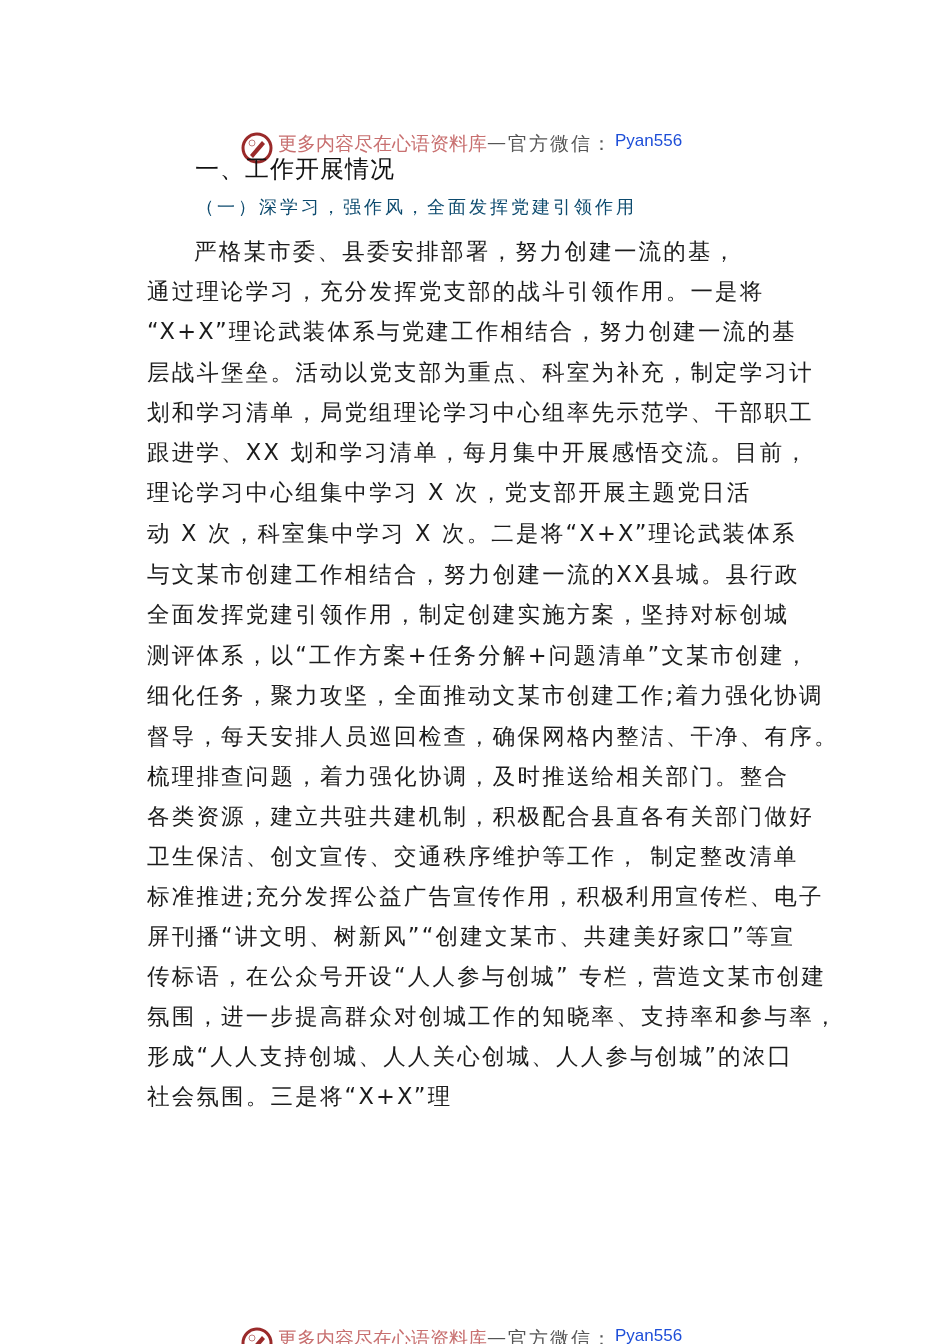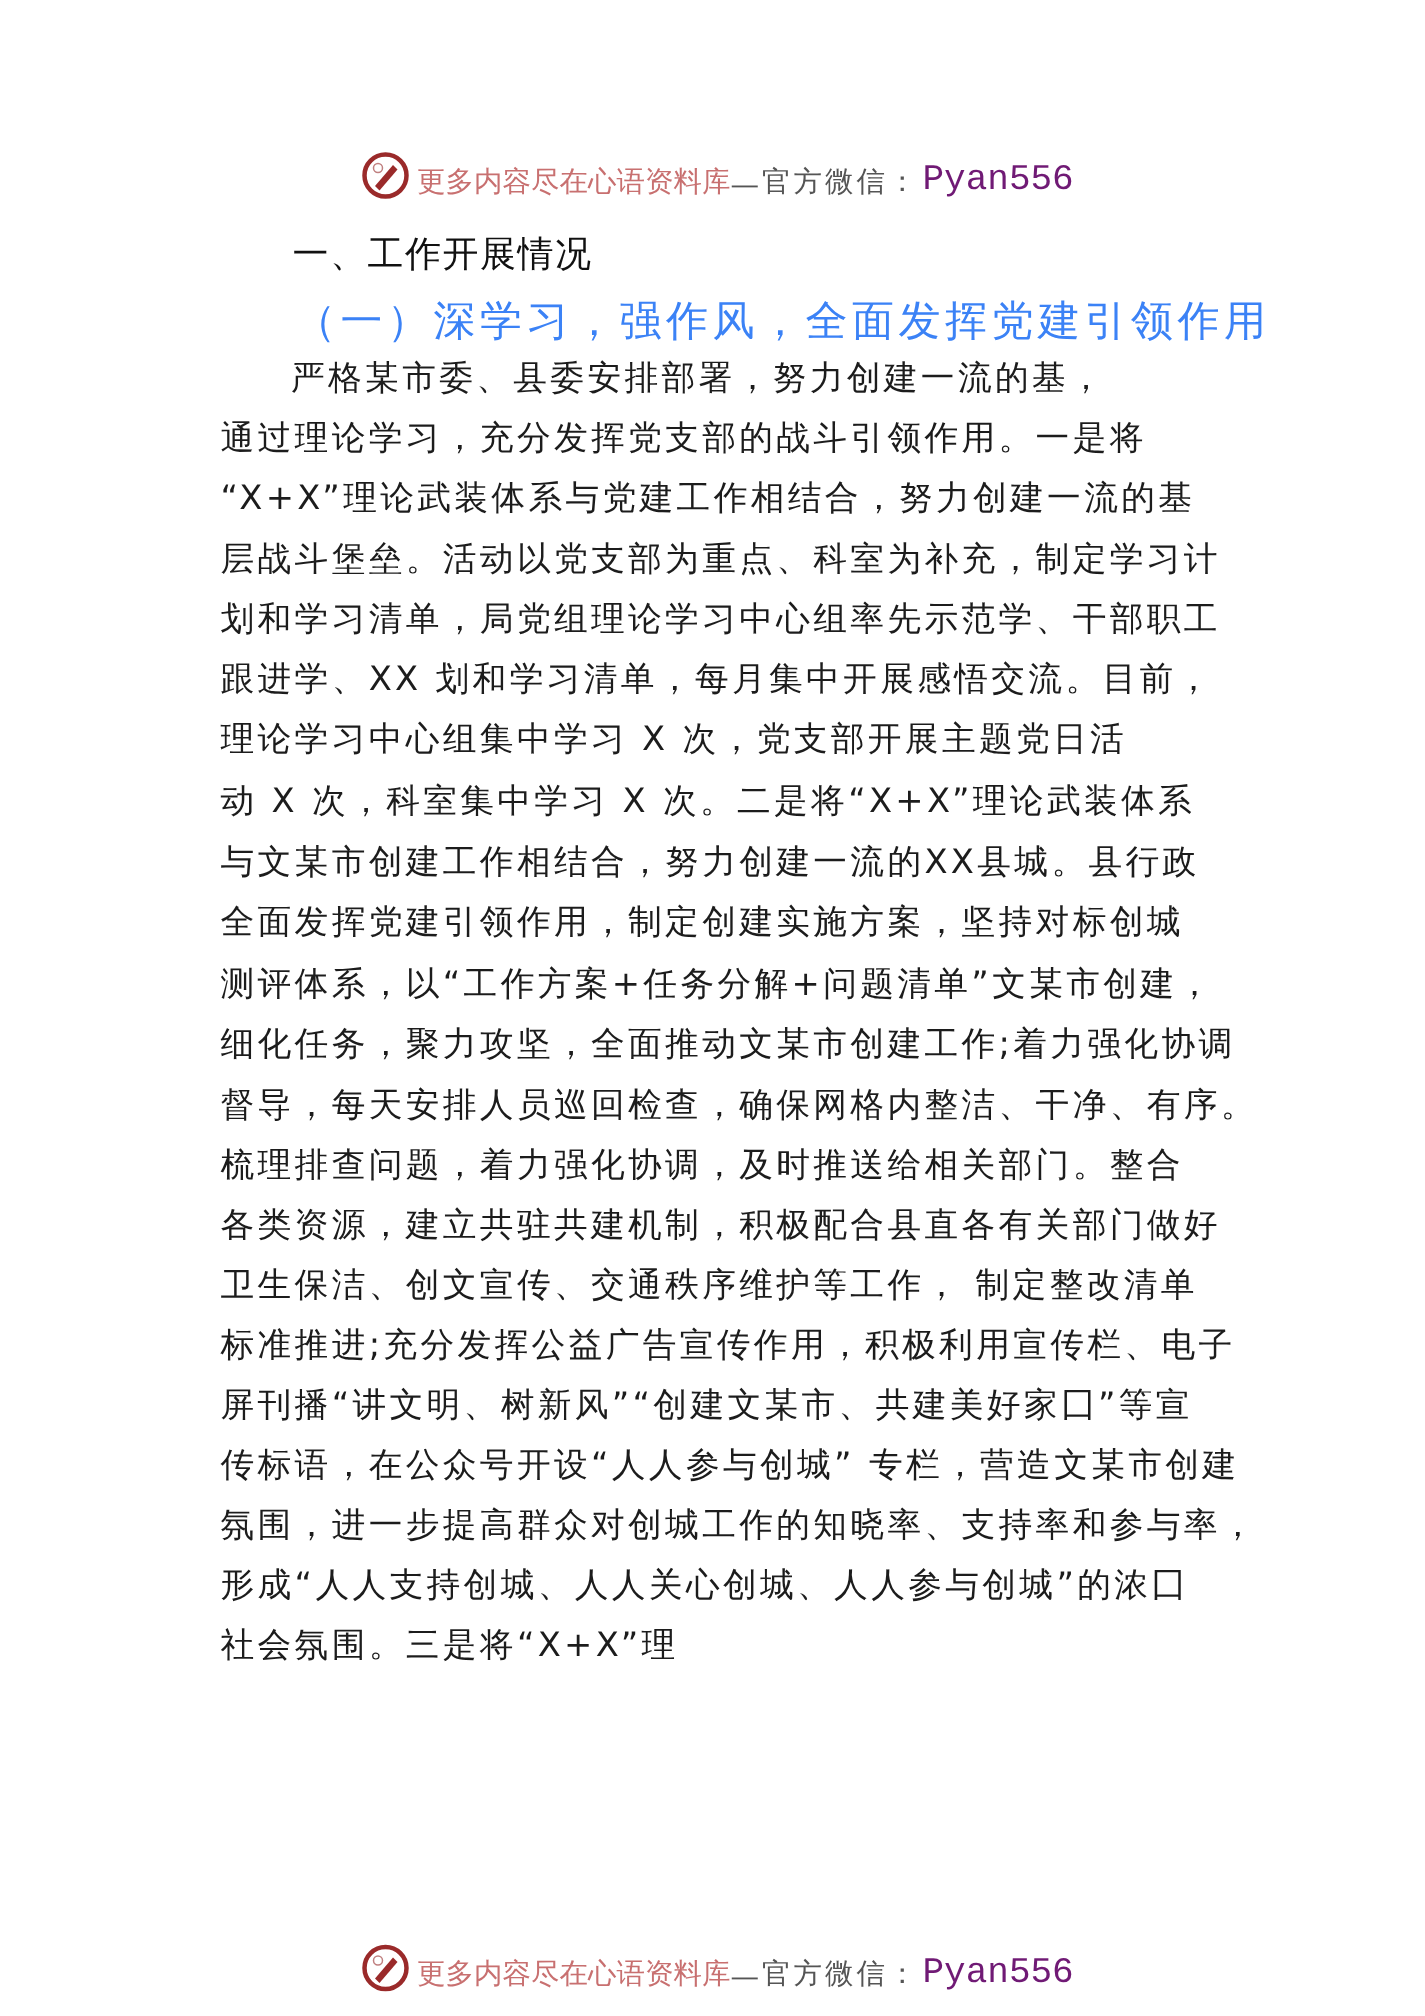--- a/index.html
+++ b/index.html
@@ -1,25 +1,25 @@
 <!DOCTYPE html>
 <html><head>
   <meta charset="utf-8">
   <style>
     html, body { margin: 0; padding: 0; background: #ffffff; }
     body { width: 950px; height: 1344px; position: relative; overflow: hidden; font-family: "DejaVu Serif", "Liberation Serif", serif; color: #1a1a1a; }
-    .banner { position: absolute; left: 240px; height: 40px; display: flex; align-items: flex-end; white-space: nowrap; }
+    .banner { position: absolute; left: 240px; height: 40px; display: flex; align-items: flex-start; white-space: nowrap; margin-top: 37px; }
     .banner.top { top: 94px; }
     .banner.bottom { top: 1289px; }
     .logo { width: 34px; height: 34px; margin-right: 4px; }
     .banner .red { color: #c87070; font-family: "DejaVu Serif", serif; font-size: 19px; letter-spacing: 0px; }
     .banner .gray { color: #555555; font-family: "DejaVu Serif", serif; font-size: 19px; letter-spacing: 2px; }
-    .banner .id { color: #701a75; font-family: Liberation Mono, monospace; font-size: 24px; margin-left: 2px; }
+    .banner .id { color: #1d4ed8; font-family: Liberation Sans, sans-serif; font-size: 17px; margin-left: 2px; }
     .h1 { position: absolute; left: 195px; top: 153px; font-family: "DejaVu Sans", sans-serif; font-size: 24px; color: #111; letter-spacing: 1px; }
-    .h2 { position: absolute; left: 196px; top: 195px; font-family: "DejaVu Sans", sans-serif; font-size: 28px; color: #3b82f6; letter-spacing: 3px; }
+    .h2 { position: absolute; left: 196px; top: 195px; font-family: "DejaVu Sans", sans-serif; font-size: 18px; color: #0c4a6e; letter-spacing: 3px; }
     .line { position: absolute; left: 147px; font-family: "DejaVu Sans", sans-serif; font-size: 22.5px; color: #1c1c1c; white-space: nowrap; letter-spacing: 2.2px; }
     .line.indent { left: 194px; }
   </style>
 </head>
 <body>
 
 <div class="banner top">
   <svg class="logo" viewBox="0 0 34 34">
     <circle cx="17" cy="17" r="14" fill="none" stroke="#9a2a2a" stroke-width="3"></circle>
     <path d="M10 24 L22 10 L25 13 L13 27 Z" fill="#9a2a2a"></path>

